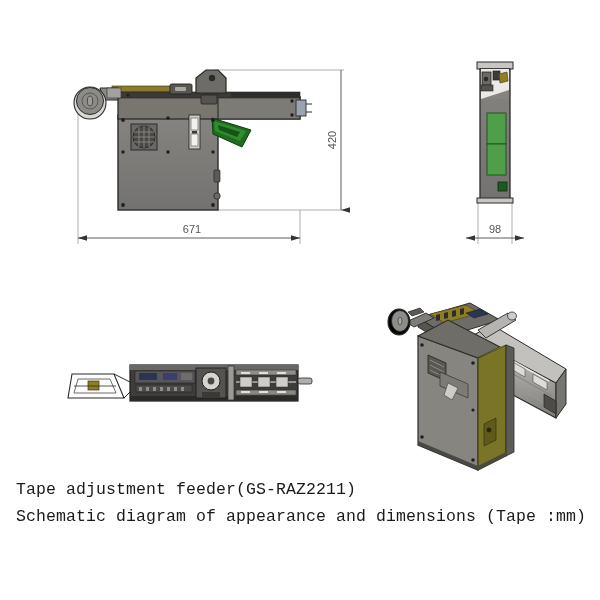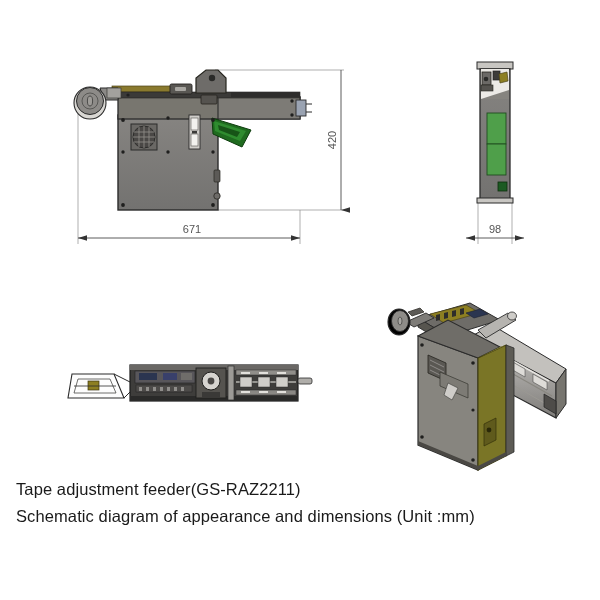--- a/index.html
+++ b/index.html
@@ -22,21 +22,21 @@
     width: 600px;
     height: 600px;
   }
   .caption-block {
     position: absolute;
     left: 16px;
     top: 476px;
     width: 560px;
   }
   .caption-line {
-    font-family: Liberation Sans, sans-serif;
+    font-family: Liberation Mono, monospace;
     font-size: 16.5px;
     line-height: 27px;
     color: #1a1a1a;
     white-space: nowrap;
     letter-spacing: 0.1px;
   }
   .dim-text {
     font-family: "Liberation Sans", sans-serif;
     font-size: 11px;
     fill: #555555;
@@ -333,14 +333,14 @@
     </g>
 
     <path d="M506,345 L506,456 L514,452 L514,348 Z" fill="#5d5b55" stroke="#2b2b2b" stroke-width="0.8"></path>
 
     <path d="M418,445 L478,470 L506,456 L506,452 L478,466 L418,441 Z" fill="#4a4844" stroke="none"></path>
   </g>
 </svg>
 
 <div class="caption-block">
   <div class="caption-line">Tape adjustment feeder(GS-RAZ2211)</div>
-  <div class="caption-line">Schematic diagram of appearance and dimensions (Unit :mm)</div>
+  <div class="caption-line">Schematic diagram of appearance and dimensions (Tape :mm)</div>
 </div>
 
 </body></html>

